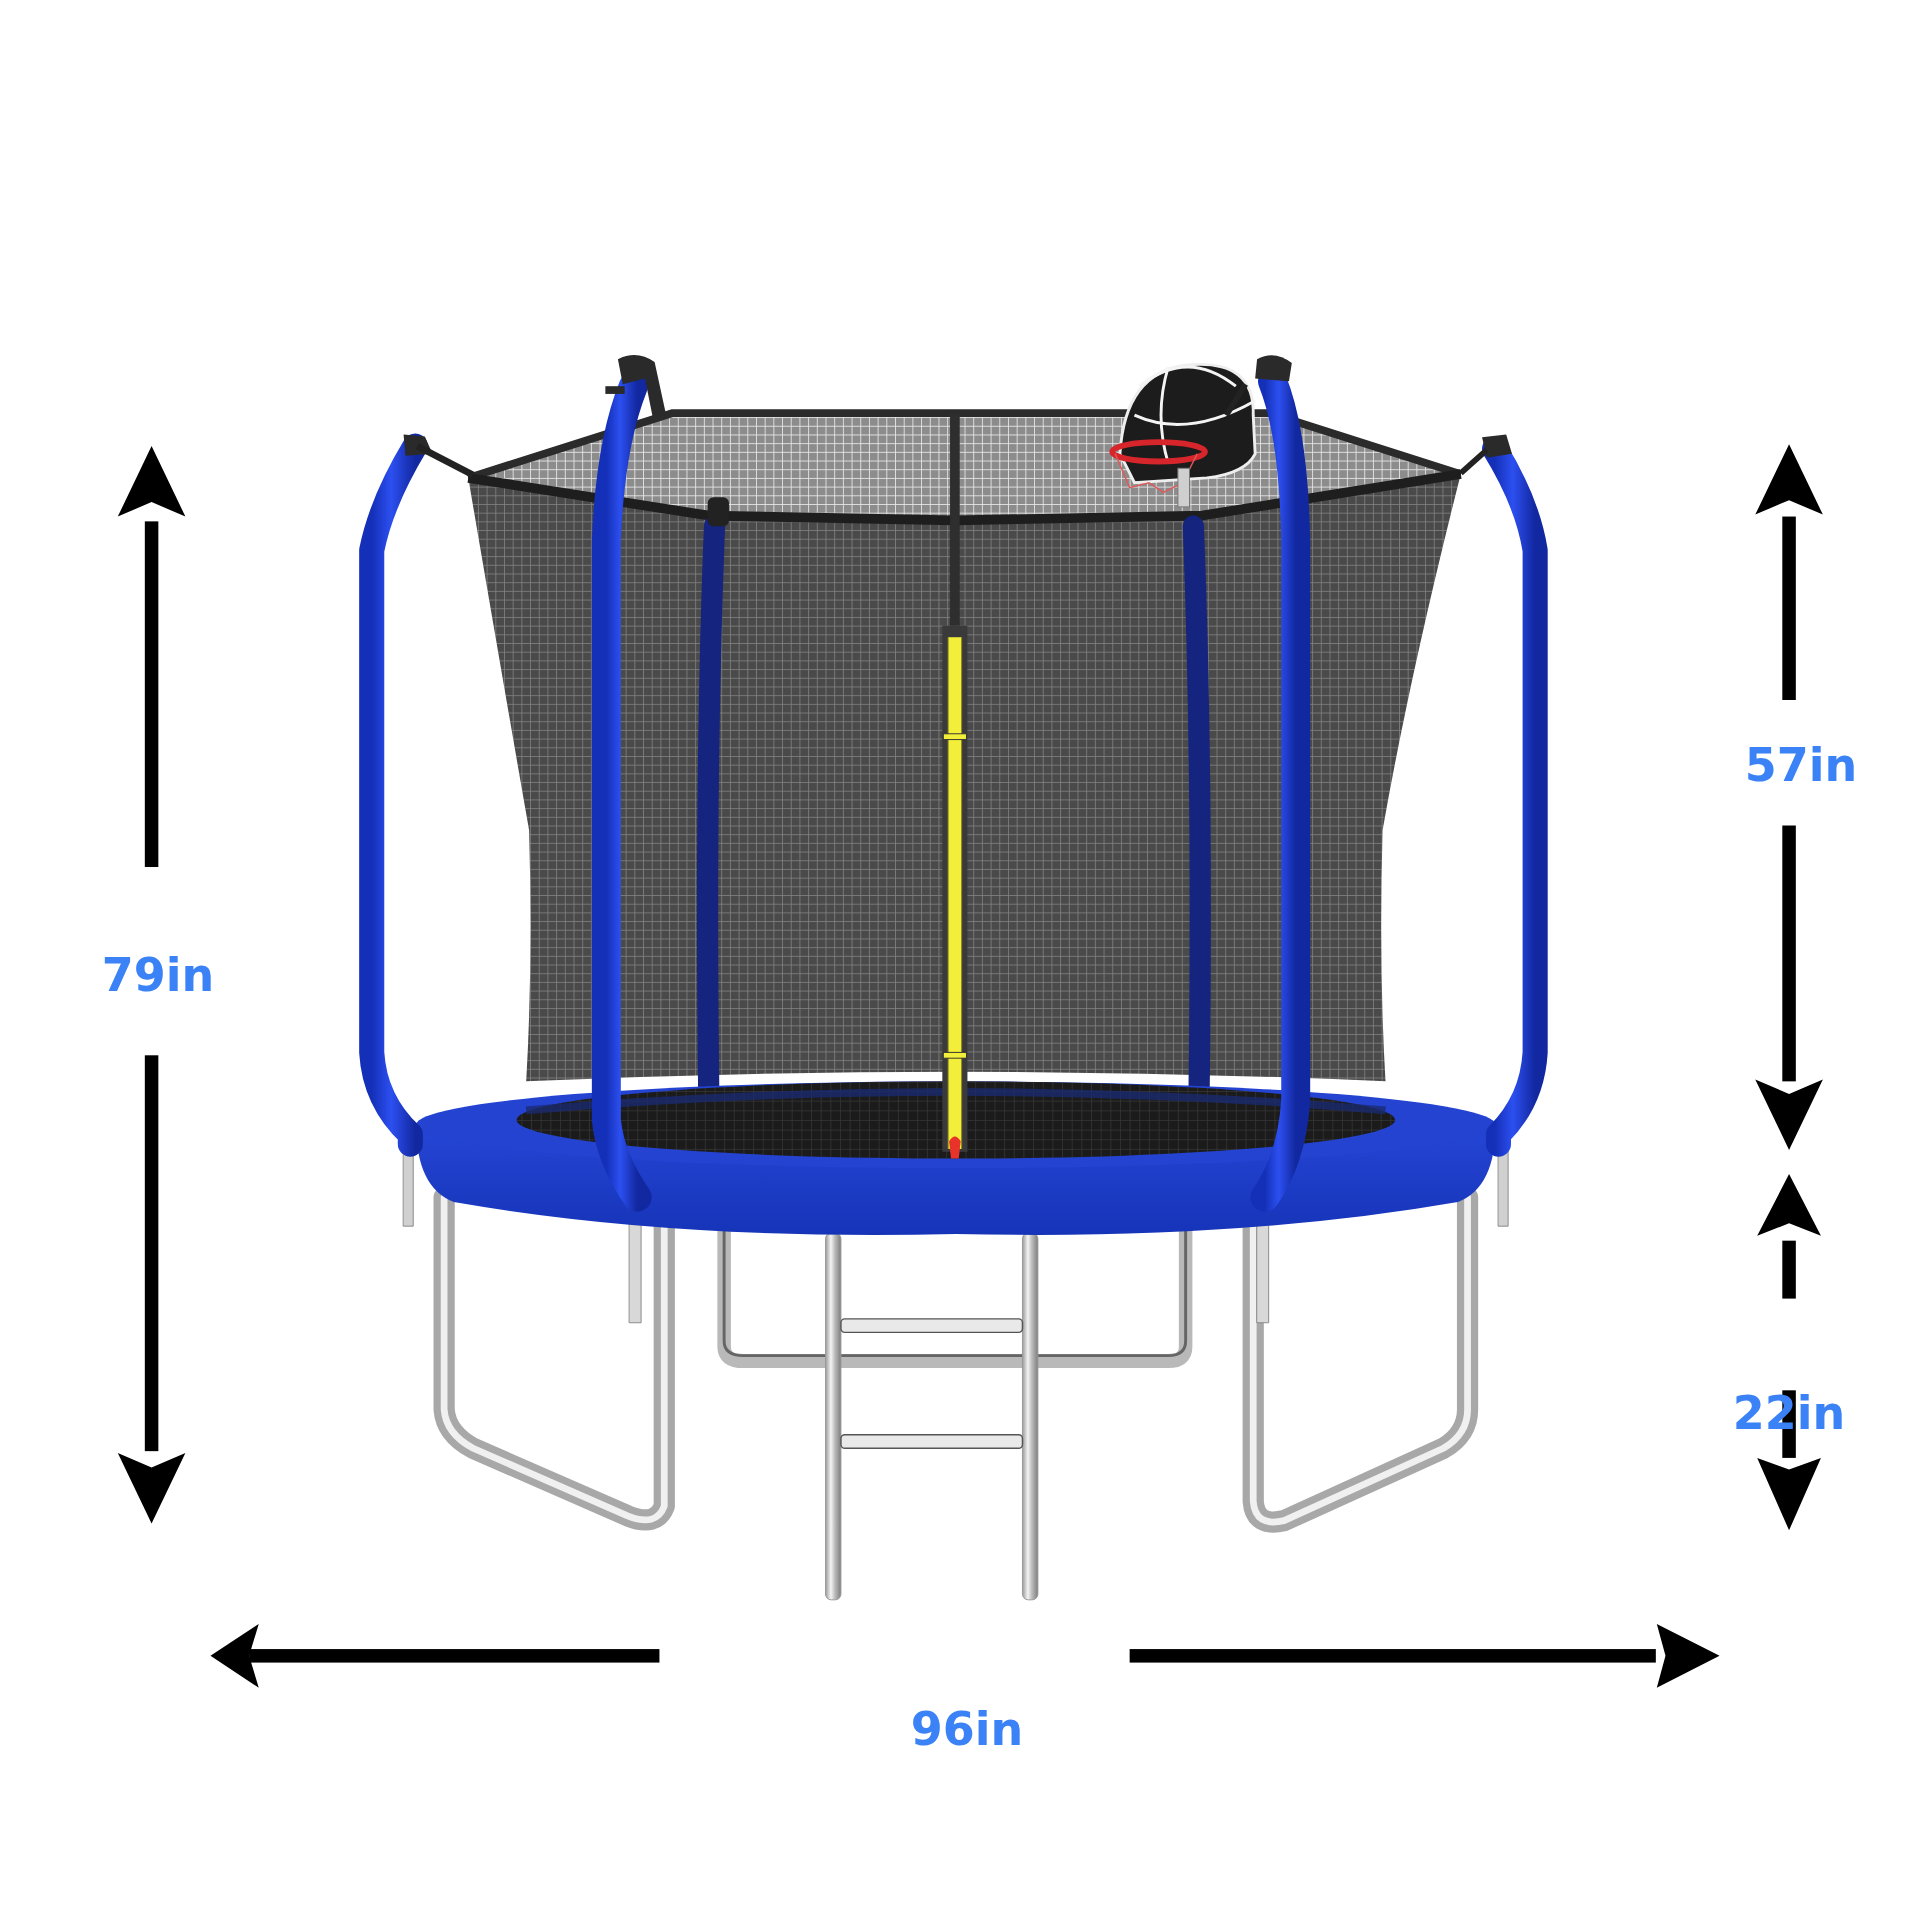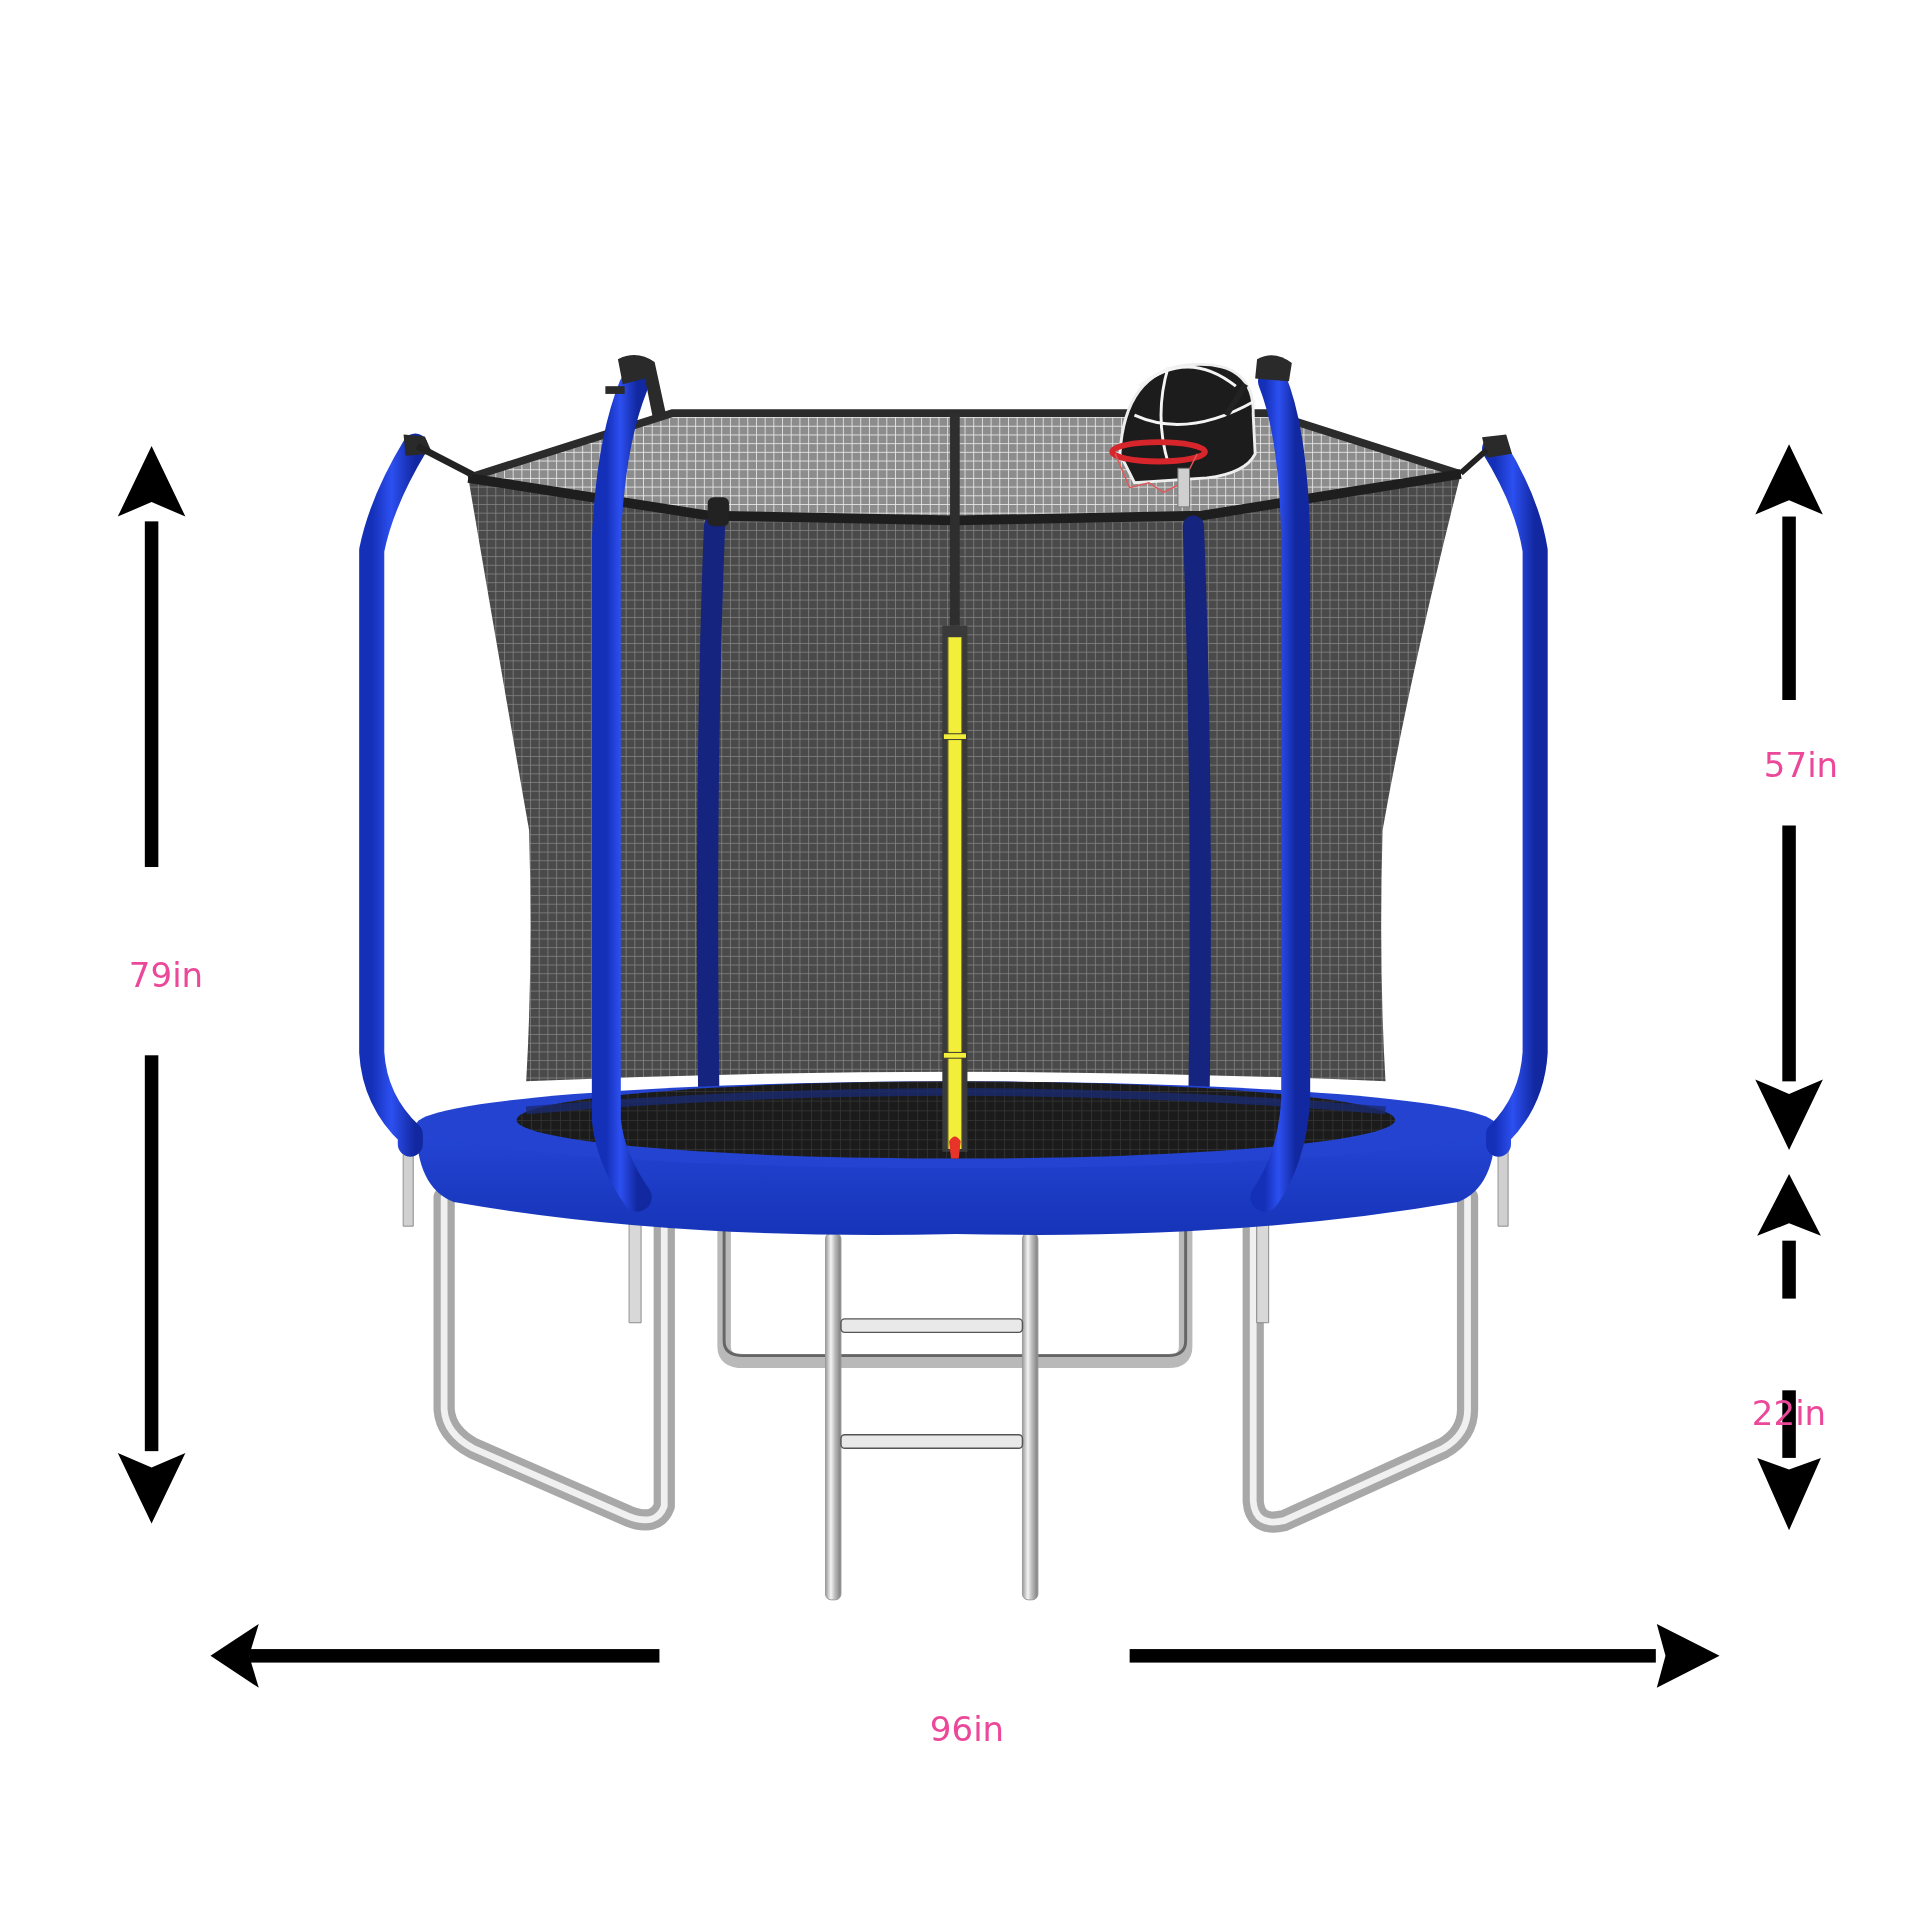--- a/index.html
+++ b/index.html
@@ -1,20 +1,20 @@
 <!DOCTYPE html>
 <html><head>
 <meta charset="utf-8">
 <style>
   html, body { margin: 0; padding: 0; background: #ffffff; }
   body { width: 1931px; height: 1931px; position: relative; overflow: hidden;
          font-family: "DejaVu Sans", "Liberation Sans", sans-serif; }
   #stage { position: absolute; left: 0; top: 0; width: 1931px; height: 1931px; }
   .dim-label {
-    position: absolute; font-size: 34px; color: #ec4899; font-weight: normal;
+    position: absolute; font-size: 46px; color: #3b82f6; font-weight: bold;
     white-space: nowrap; transform: translate(-50%, -50%); letter-spacing: 0px;
   }
 </style>
 </head>
 <body>
 
 <div id="stage">
 <svg width="1931" height="1931" viewBox="0 0 2000 2000" xmlns="http://www.w3.org/2000/svg">
   <defs>
     <pattern id="netgrid" width="9" height="9" patternUnits="userSpaceOnUse">
@@ -163,18 +163,18 @@
     <g>
       <rect x="258" y="1708" width="425" height="14"></rect>
       <polygon points="218,1715 268,1682 258,1715 268,1748"></polygon>
       <rect x="1170" y="1708" width="545" height="14"></rect>
       <polygon points="1781,1715 1716,1682 1725,1715 1716,1748"></polygon>
     </g>
   </g>
 </svg>
 
 
-<div class="dim-label" style="left:166px; top:975px;">79in</div>
+<div class="dim-label" style="left:158px; top:975px;">79in</div>
 <div class="dim-label" style="left:1801px; top:765px;">57in</div>
 <div class="dim-label" style="left:1789px; top:1413px;">22in</div>
 <div class="dim-label" style="left:967px; top:1729px;">96in</div>
 </div>
 
 
 </body></html>

